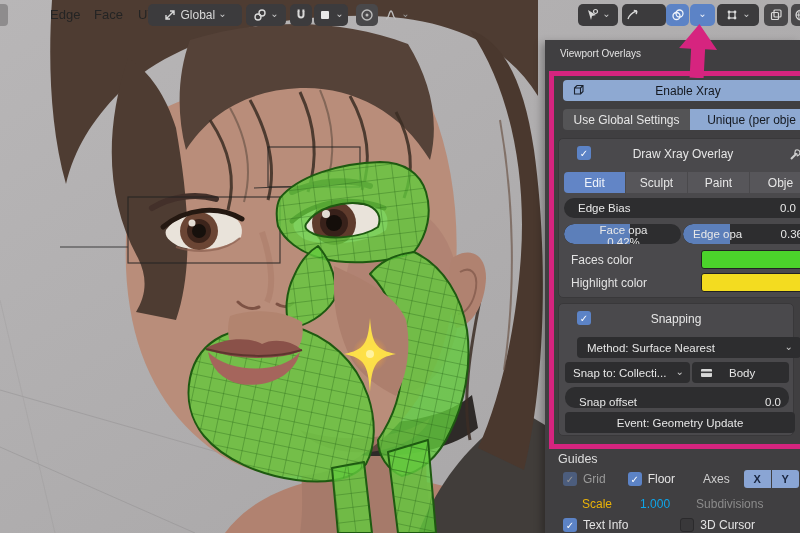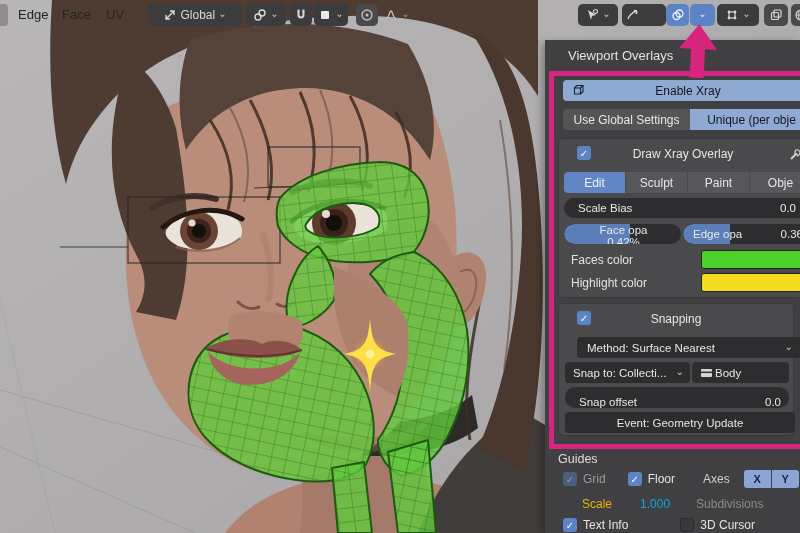--- a/index.html
+++ b/index.html
@@ -5,34 +5,34 @@
   html,body{margin:0;padding:0;}
   body{
     width:800px;height:533px;position:relative;overflow:hidden;
     font-family:"Liberation Sans",sans-serif;background:#3f3e40;
     -webkit-font-smoothing:antialiased;
   }
   
   #viewport{position:absolute;left:0;top:0;width:800px;height:533px;}
   
   #hdr{position:absolute;left:0;top:0;width:800px;height:30px;z-index:20;}
-  .mode-label{position:absolute;top:7px;font-size:13px;color:#242424;font-weight:500;cursor:default;}
+  .mode-label{position:absolute;top:7px;font-size:13px;color:#242424;font-weight:500;cursor:default;margin-left:32px;}
   .hbtn{
     position:absolute;top:4px;height:22px;background:#3c3b3d;border-radius:5px;
     display:flex;align-items:center;justify-content:center;gap:3px;
     color:#d8d8d8;font-size:12px;box-sizing:border-box;
   }
   .hbtn.blue{background:#5c83c6;}
   .chev{font-size:10px;color:#c9c9c9;line-height:1;transform:translateY(-1px);}
   .hbtn.blue .chev{color:#eef2fa;}
   .sliver{position:absolute;left:-8px;top:4px;width:16px;height:22px;background:#8e8c8d;border-radius:4px;}
   
   #panel{position:absolute;left:545px;top:40px;width:255px;height:493px;background:#403f41;
          box-shadow:-3px 3px 8px rgba(0,0,0,.3);z-index:10;}
-  .panel-title{position:absolute;left:15px;top:8px;font-size:13px;color:#e3e3e3;margin-left:8px;}
+  .panel-title{position:absolute;left:15px;top:8px;font-size:10px;color:#e3e3e3;}
   .btn-lblue{position:absolute;left:18px;width:250px;height:21px;background:#8ea9d2;border-radius:4px;
              display:flex;align-items:center;justify-content:center;font-size:12px;color:#14181f;}
   #enable-xray{top:40px;}
   #row-global{position:absolute;left:18px;top:69px;width:250px;height:21px;display:flex;}
   #row-global .seg1{width:127px;background:#545456;color:#e6e6e6;border-radius:4px 0 0 4px;
       display:flex;align-items:center;justify-content:center;font-size:12px;}
   #row-global .seg2{width:123px;background:#8ea9d2;color:#14181f;border-radius:0 4px 4px 0;
       display:flex;align-items:center;justify-content:center;font-size:12px;white-space:nowrap;overflow:hidden;}
   .subpanel{position:absolute;left:13px;background:#4a494c;border-radius:5px;border:1px solid #39383a;box-sizing:border-box;}
   #sub-xray{top:98px;width:250px;height:160px;}
@@ -54,21 +54,21 @@
   #bar-depth{left:5px;top:59px;width:250px;padding:0 18px 0 14px;}
   #bar-faceopa{left:5px;top:85px;width:117px;padding:0 10px 0 12px;flex-direction:column;}
   #bar-edgeopa{left:124px;top:85px;width:130px;padding:0 10px 0 10px;}
   .color-row{position:absolute;left:12px;right:0;height:19px;font-size:12px;color:#e2e2e2;display:flex;align-items:center;}
   .swatch{position:absolute;left:130px;width:112px;height:19px;border-radius:3px;border:1px solid #222;box-sizing:border-box;}
   #row-faces{top:111px;} #row-high{top:134px;}
   .flatbar{position:absolute;background:#2d2d2f;height:21px;border-radius:4px;display:flex;align-items:center;
            font-size:11.5px;color:#e6e6e6;box-sizing:border-box;}
   #bar-method{left:6px;top:33px;width:224px;padding:0 8px 0 10px;justify-content:space-between;margin-left:12px;}
   #bar-snapto1{left:6px;top:58px;width:125px;padding:0 6px 0 8px;justify-content:space-between;text-align:center;}
-  #bar-snapto2{left:133px;top:58px;width:97px;padding:0 6px 0 8px;gap:2px;}
+  #bar-snapto2{left:133px;top:58px;width:97px;padding:0 6px 0 8px;gap:16px;}
   #bar-offset{left:6px;top:83px;width:224px;padding:8px 8px 0 14px;justify-content:space-between;border-radius:10px;text-align:center;}
   #bar-event{left:6px;top:108px;width:230px;justify-content:center;}
   
   .g-title{position:absolute;left:13px;top:412px;font-size:12.5px;color:#dedede;}
   .g-row{position:absolute;left:0;width:255px;display:flex;align-items:center;font-size:12px;color:#e3e3e3;}
   #g-row1{top:430px;} #g-row2{top:457px;} #g-row3{top:478px;}
   .g-lab{margin-left:6px;}
   .dim-lab{color:#9a9a9a;}
   .axis-btn{width:27px;height:18px;background:#8aa5d4;color:#19253f;font-size:11px;font-weight:600;
             display:flex;align-items:center;justify-content:center;}
@@ -360,21 +360,21 @@
           <span>Sculpt</span>
         </div>
       <div class="tab">
           <span>Paint</span>
         </div>
       <div class="tab">
           <span>Obje</span>
         </div>
     </div>
     <div id="bar-depth" class="dbar">
-      <span>Scale Bias</span>
+      <span>Edge Bias</span>
       <span>0.0</span>
     </div>
     <div id="bar-faceopa" class="dbar">
       <div class="fill" style="width:56%"></div>
       <span>Face opa</span>
       <span>0.42%</span>
     </div>
     <div id="bar-edgeopa" class="dbar">
       <div class="fill" style="width:36%"></div>
       <span>Edge opa</span>

